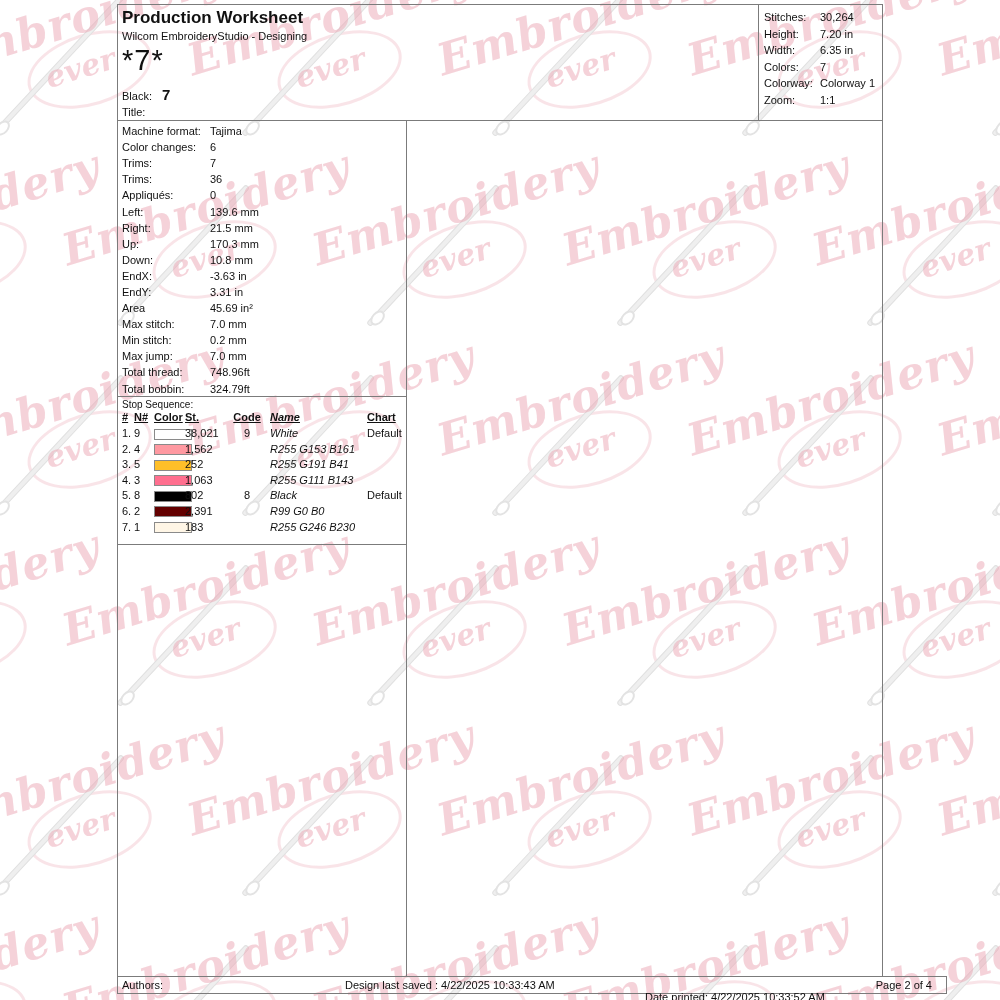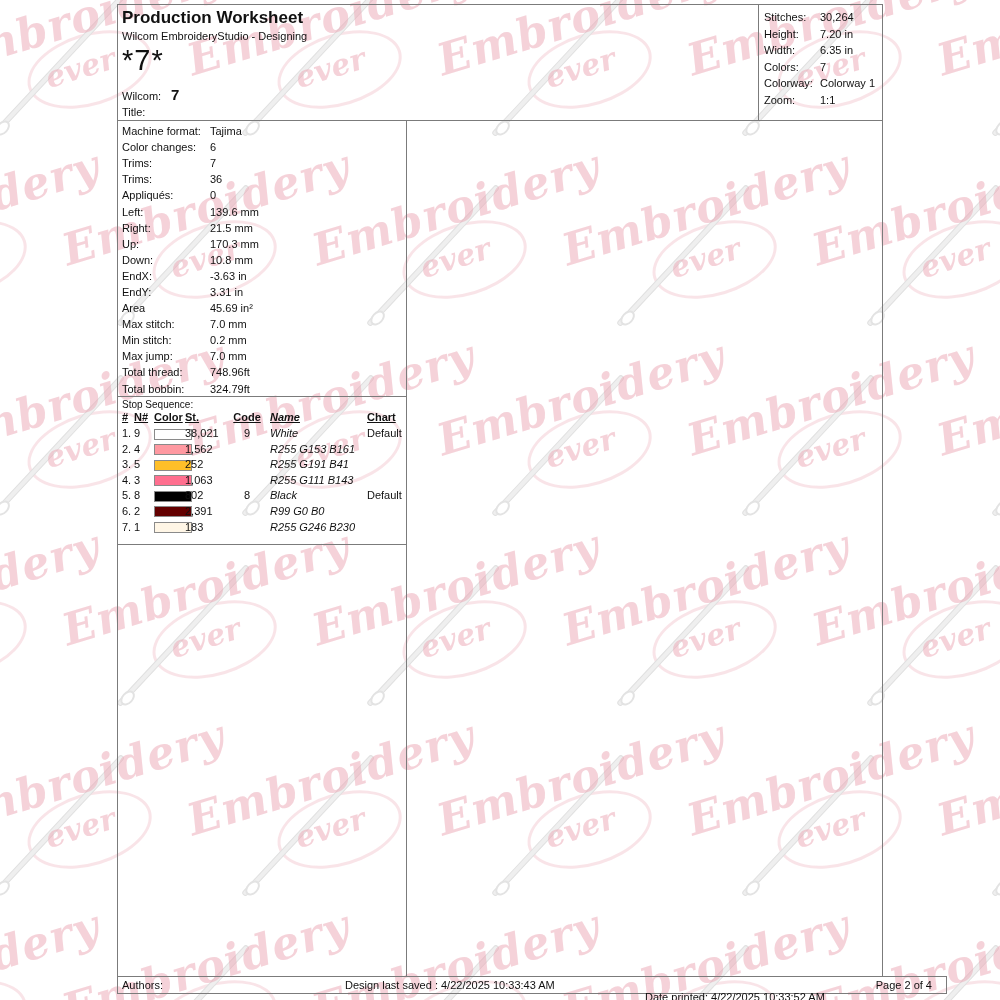--- a/index.html
+++ b/index.html
@@ -325,21 +325,21 @@
   <div class="frame" id="hline-head"></div>
   <div class="frame" id="vline-panel"></div>
   <div class="frame" id="hline-mach"></div>
   <div class="frame" id="hline-stop"></div>
   <div class="frame" id="box-footer"></div>
 
   <div class="txt" id="hdr-title">Production Worksheet</div>
   <div class="txt" id="hdr-sub">Wilcom EmbroideryStudio - Designing</div>
   <div class="txt" id="hdr-design">*7*</div>
   <div class="txt" id="hdr-designrow">
-    <span>Wilcom:</span><b>7</b>
+    <span>Black:</span><b>7</b>
   </div>
   <div class="txt" id="hdr-titlelbl">Title:</div>
 
   <div class="txt" id="summary">
 
       <div class="sum-row">
         <span class="sum-label">Stitches:</span>
         <span class="sum-value">30,264</span>
       </div>
 

